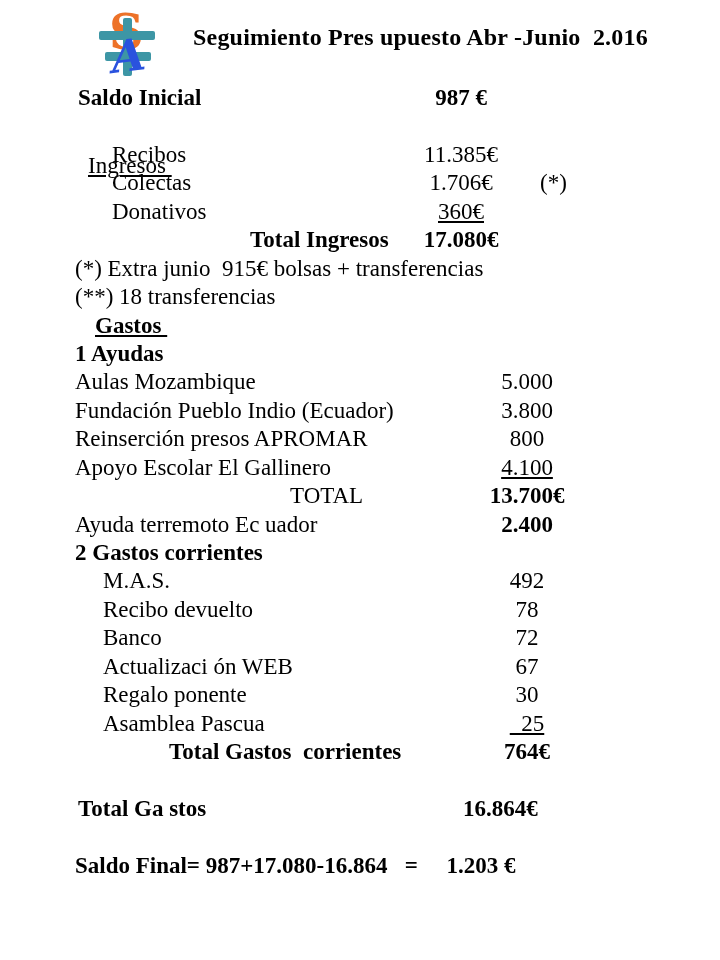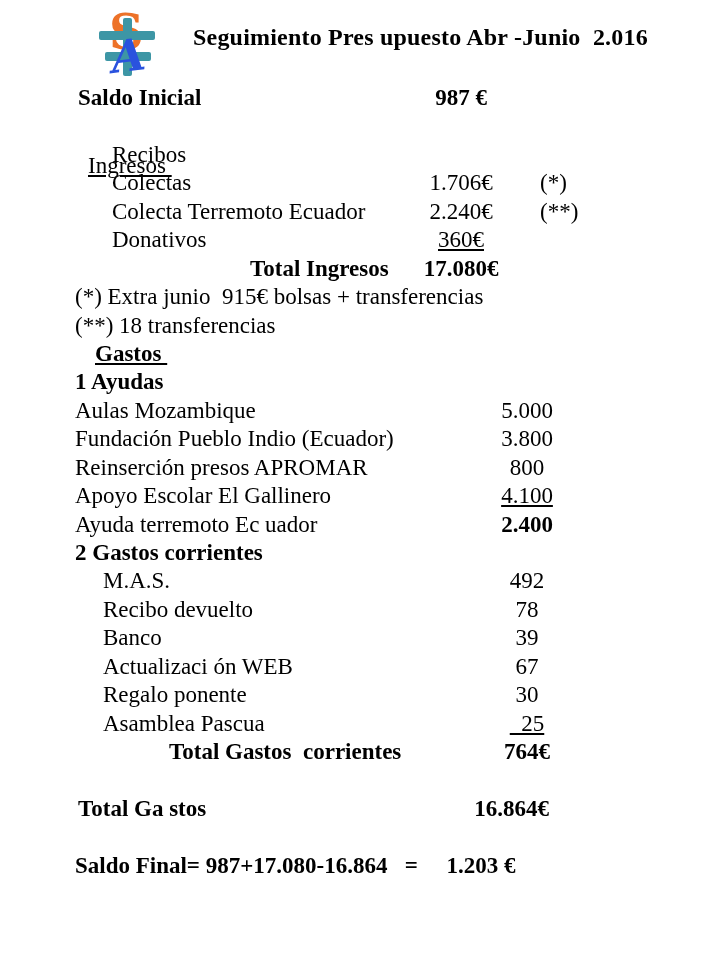--- a/index.html
+++ b/index.html
@@ -30,21 +30,21 @@
   .i1 { left:78px; }   
   .i2 { left:88px;margin-top:40px; }   
   .i2g{ left:95px; }   
   .i3 { left:112px; }  
   .i4 { left:103px; }  
   .lx-ti { left:250px; } 
   .lx-t  { left:290px; } 
   .lx-tg { left:169px;text-align:center; } 
   .val-r { left:391px; width:140px; text-align:center;  }  
   .val-c { left:462px; width:130px; text-align:center; }  
-  .val-t { left:429px; width:120px; text-align:right;  }  
+  .val-t { left:463px; width:120px;  }  
   .note  { left:540px; }
 </style>
 </head>
 <body>
 
 <div class="page">
 
   <div class="logo">
     <span class="letter logo-s" style="color: rgb(237, 114, 40);">S</span>
     <span class="tbar tbar-v" style="background-color: rgb(61, 150, 165);"></span>
@@ -61,33 +61,29 @@
       <span class="label i1 b">Saldo Inicial</span>
       <span class="value val-r b">987 €</span>
     </div>
 
     <div class="row">
       <span class="label i2 u">Ingresos </span>
     </div>
 
     <div class="row">
       <span class="label i3">Recibos</span>
+      <span class="value val-r">11.385€</span>
     </div>
 
     <div class="row">
       <span class="label i3">Colectas</span>
       <span class="value val-r">1.706€</span>
       <span class="note">(*)</span>
     </div>
 
-    <div class="row">
-      <span class="label i3">Colecta Terremoto Ecuador</span>
-      <span class="value val-r">2.240€</span>
-      <span class="note">(**)</span>
-    </div>
 
     <div class="row">
       <span class="label i3">Donativos</span>
       <span class="value val-r u">360€</span>
     </div>
 
     <div class="row">
       <span class="label lx-ti b">Total Ingresos</span>
       <span class="value val-r b">17.080€</span>
     </div>
@@ -121,20 +117,24 @@
     <div class="row">
       <span class="label i0">Reinserción presos APROMAR</span>
       <span class="value val-c">800</span>
     </div>
 
     <div class="row">
       <span class="label i0">Apoyo Escolar El Gallinero</span>
       <span class="value val-c u">4.100</span>
     </div>
 
+    <div class="row">
+      <span class="label lx-t">TOTAL</span>
+      <span class="value val-c b">13.700€</span>
+    </div>
 
     <div class="row">
       <span class="label i0">Ayuda terremoto Ec uador</span>
       <span class="value val-c b">2.400</span>
     </div>
 
     <div class="row">
       <span class="label i0 b">2 Gastos corrientes</span>
     </div>
 
@@ -143,21 +143,21 @@
       <span class="value val-c">492</span>
     </div>
 
     <div class="row">
       <span class="label i4">Recibo devuelto</span>
       <span class="value val-c">78</span>
     </div>
 
     <div class="row">
       <span class="label i4">Banco</span>
-      <span class="value val-c">39</span>
+      <span class="value val-c">72</span>
     </div>
 
     <div class="row">
       <span class="label i4">Actualizaci ón WEB</span>
       <span class="value val-c">67</span>
     </div>
 
     <div class="row">
       <span class="label i4">Regalo ponente</span>
       <span class="value val-c">30</span>

